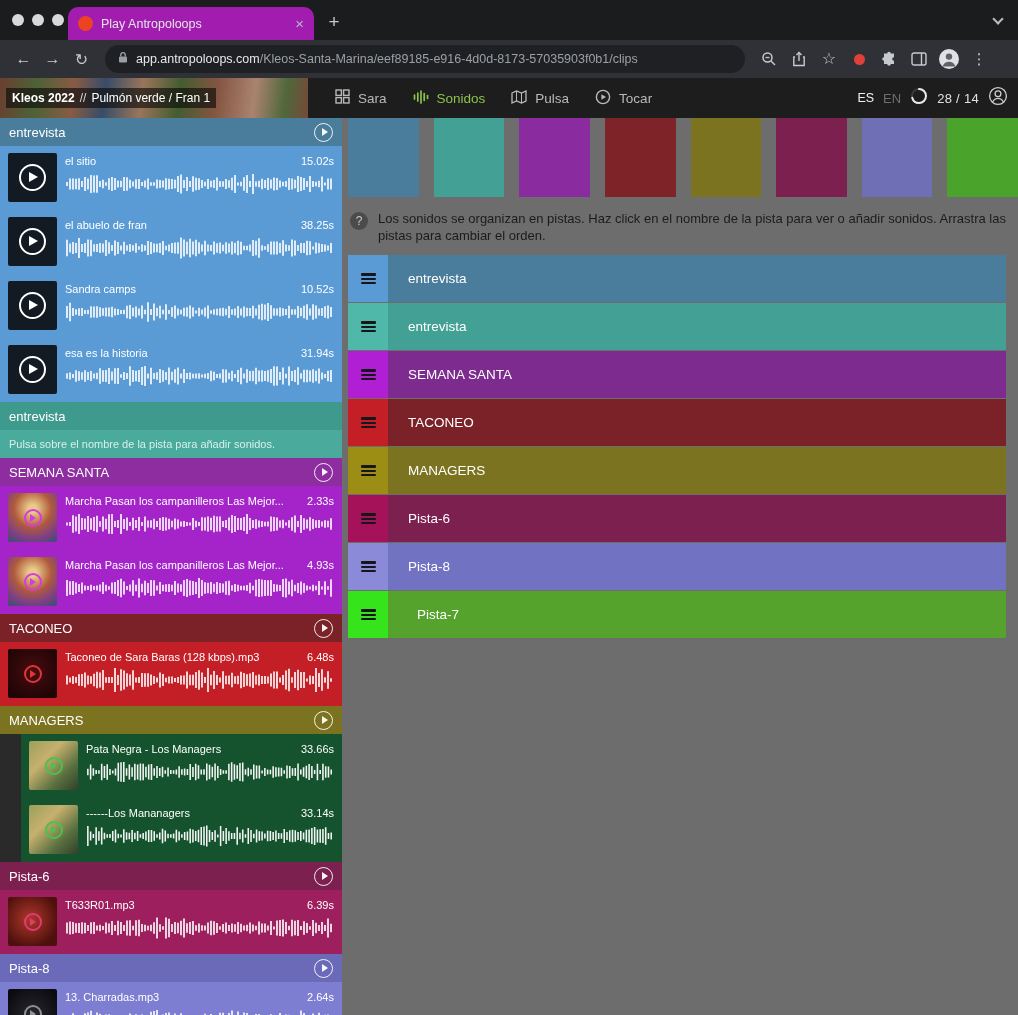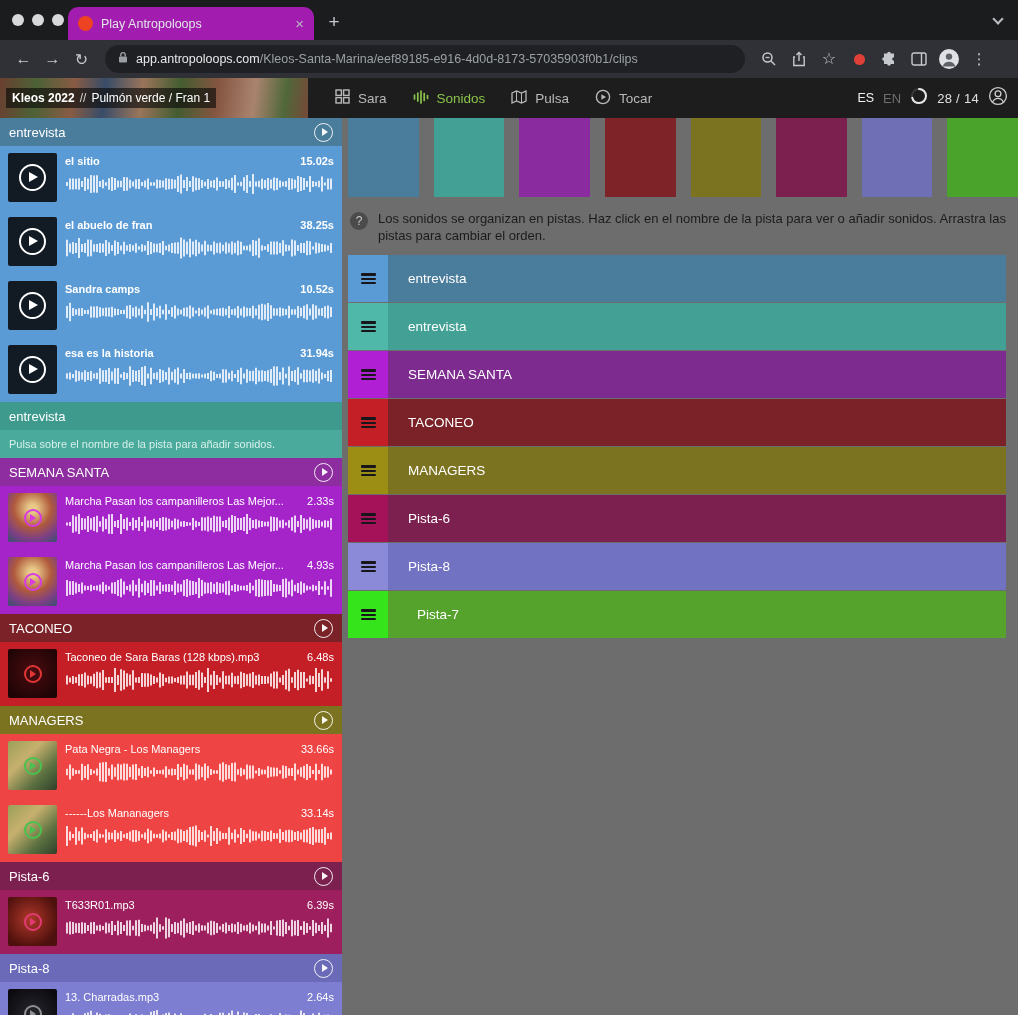--- a/index.html
+++ b/index.html
@@ -224,21 +224,21 @@
 
 <div class="main">
 
   <div class="leftcol">
 
     <div>
       <div class="theader" style="background: rgb(74, 124, 155);">
         <span>entrevista</span>
         <span class="hplay"></span>
       </div>
-      <div style="background: rgb(91, 155, 213); font-weight: bold;">
+      <div style="background: rgb(91, 155, 213);">
         <div class="clip">
           <div class="thumb t-navy">
               <span class="pcirc"></span>
             </div>
           <div class="clip-main">
             <div class="clip-top">
                 <span class="clip-title">el sitio</span>
                 <span class="clip-dur">15.02s</span>
               </div>
             <svg class="wave" viewBox="0 0 269 24" preserveAspectRatio="none">
@@ -356,21 +356,21 @@
           </div>
         </div>
       </div>
     </div>
 
     <div>
       <div class="theader" style="background: rgb(124, 115, 32);">
         <span>MANAGERS</span>
         <span class="hplay"></span>
       </div>
-      <div style="background: #ef4444;">
+      <div style="background: #14532d; margin-left: 21px;">
         <div class="clip">
           <div class="thumb t-band">
               <span class="pmini pm-green"></span>
             </div>
           <div class="clip-main">
             <div class="clip-top">
                 <span class="clip-title">Pata Negra - Los Managers</span>
                 <span class="clip-dur">33.66s</span>
               </div>
             <svg class="wave" viewBox="0 0 269 24" preserveAspectRatio="none">

